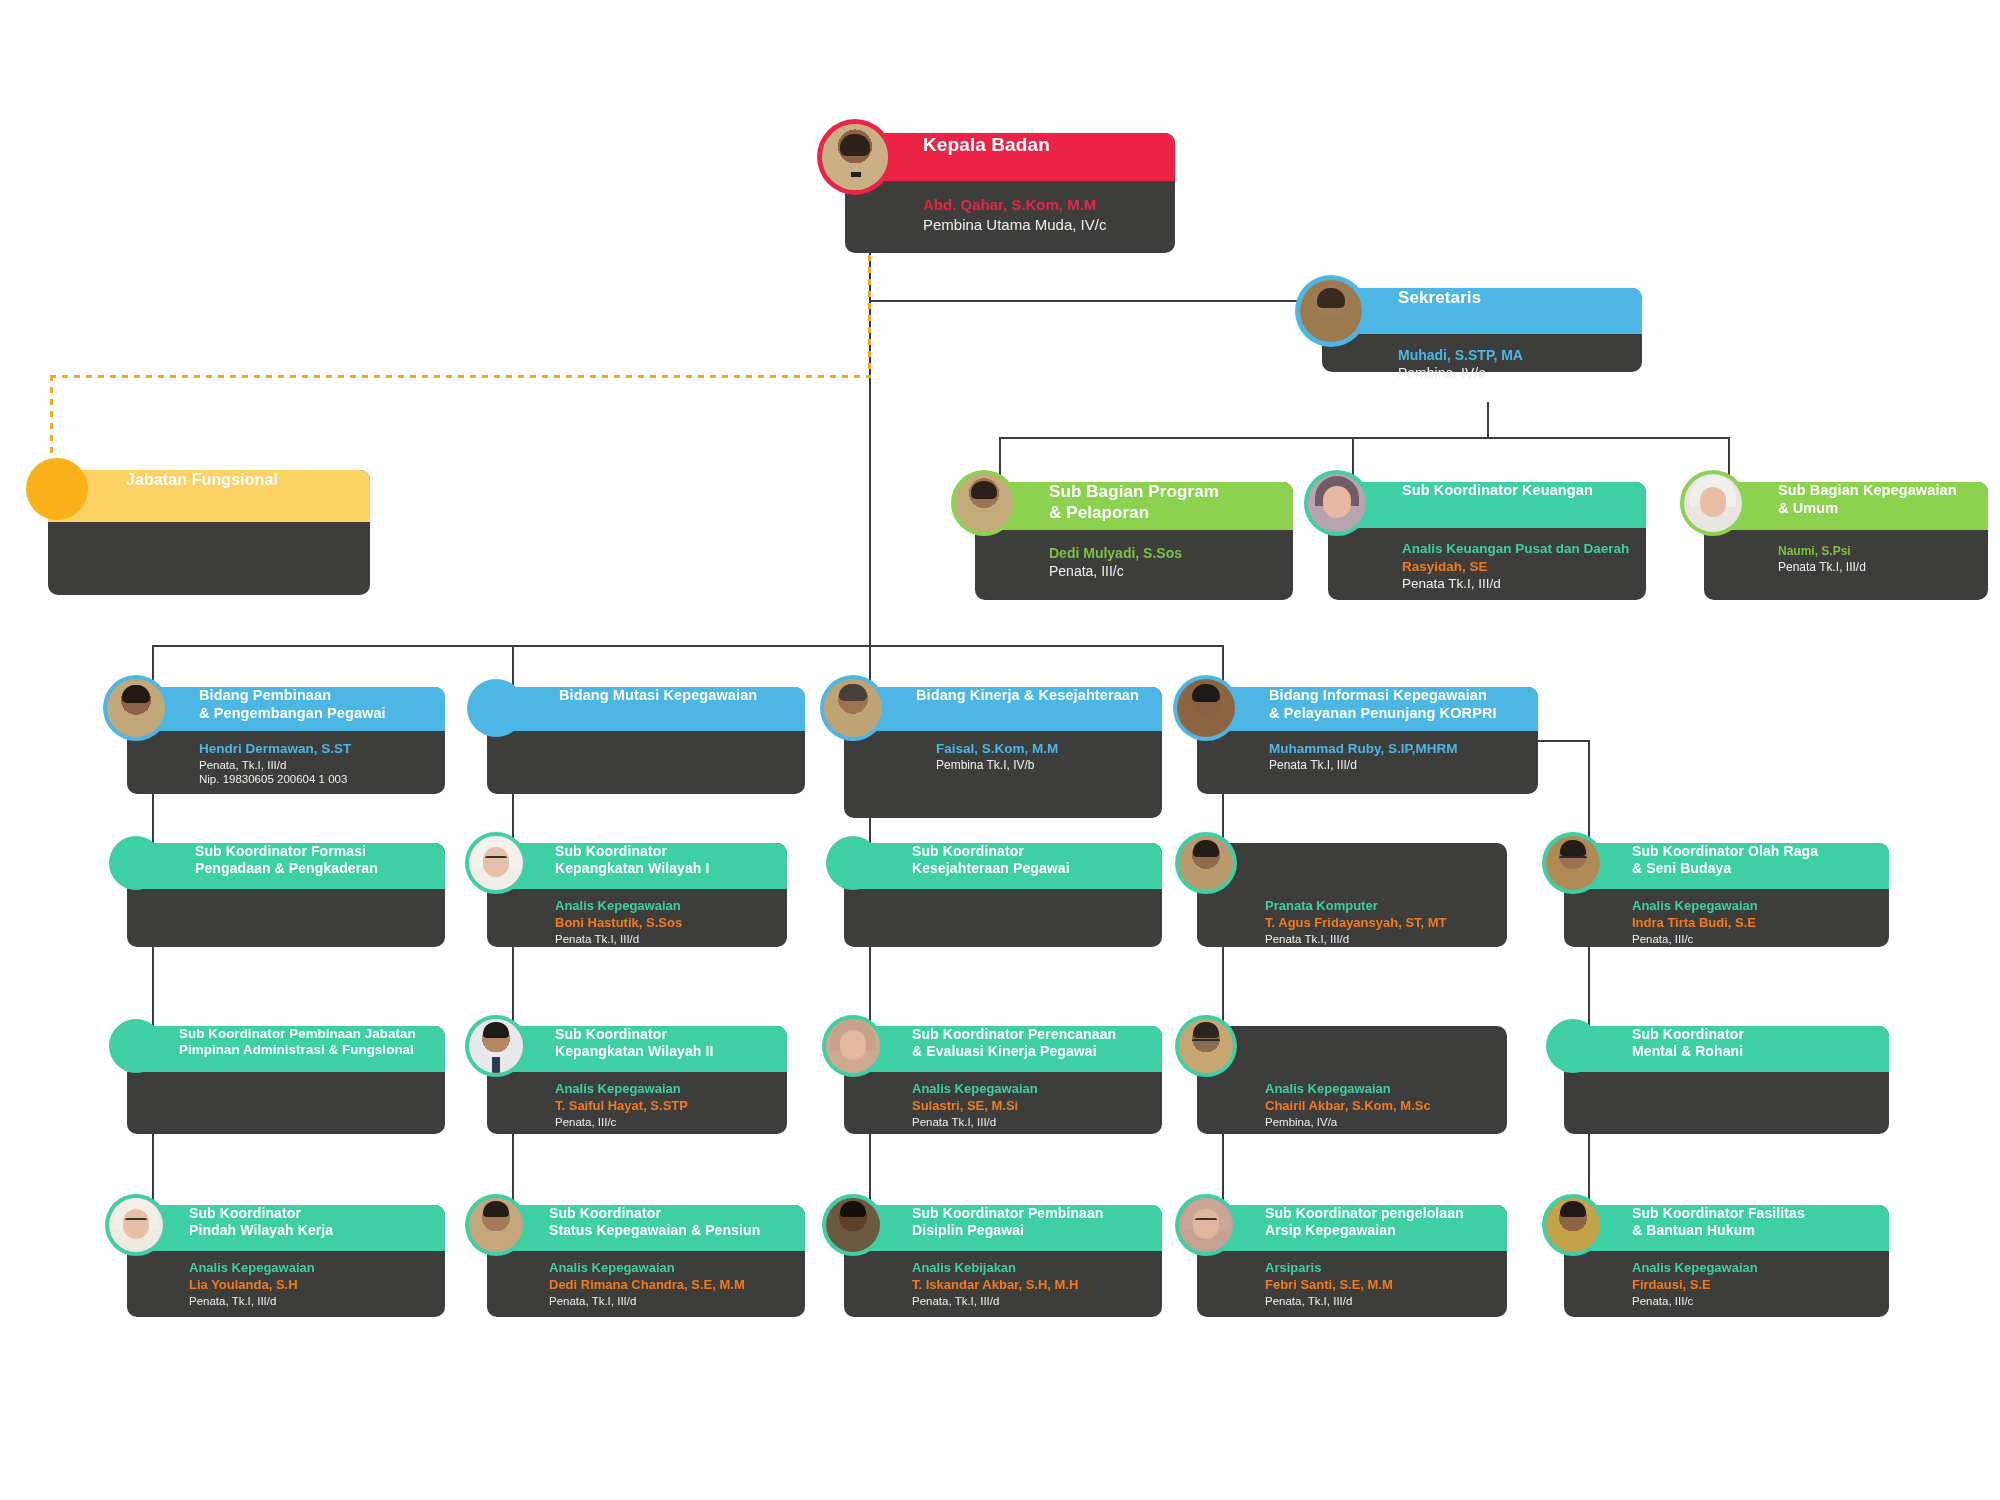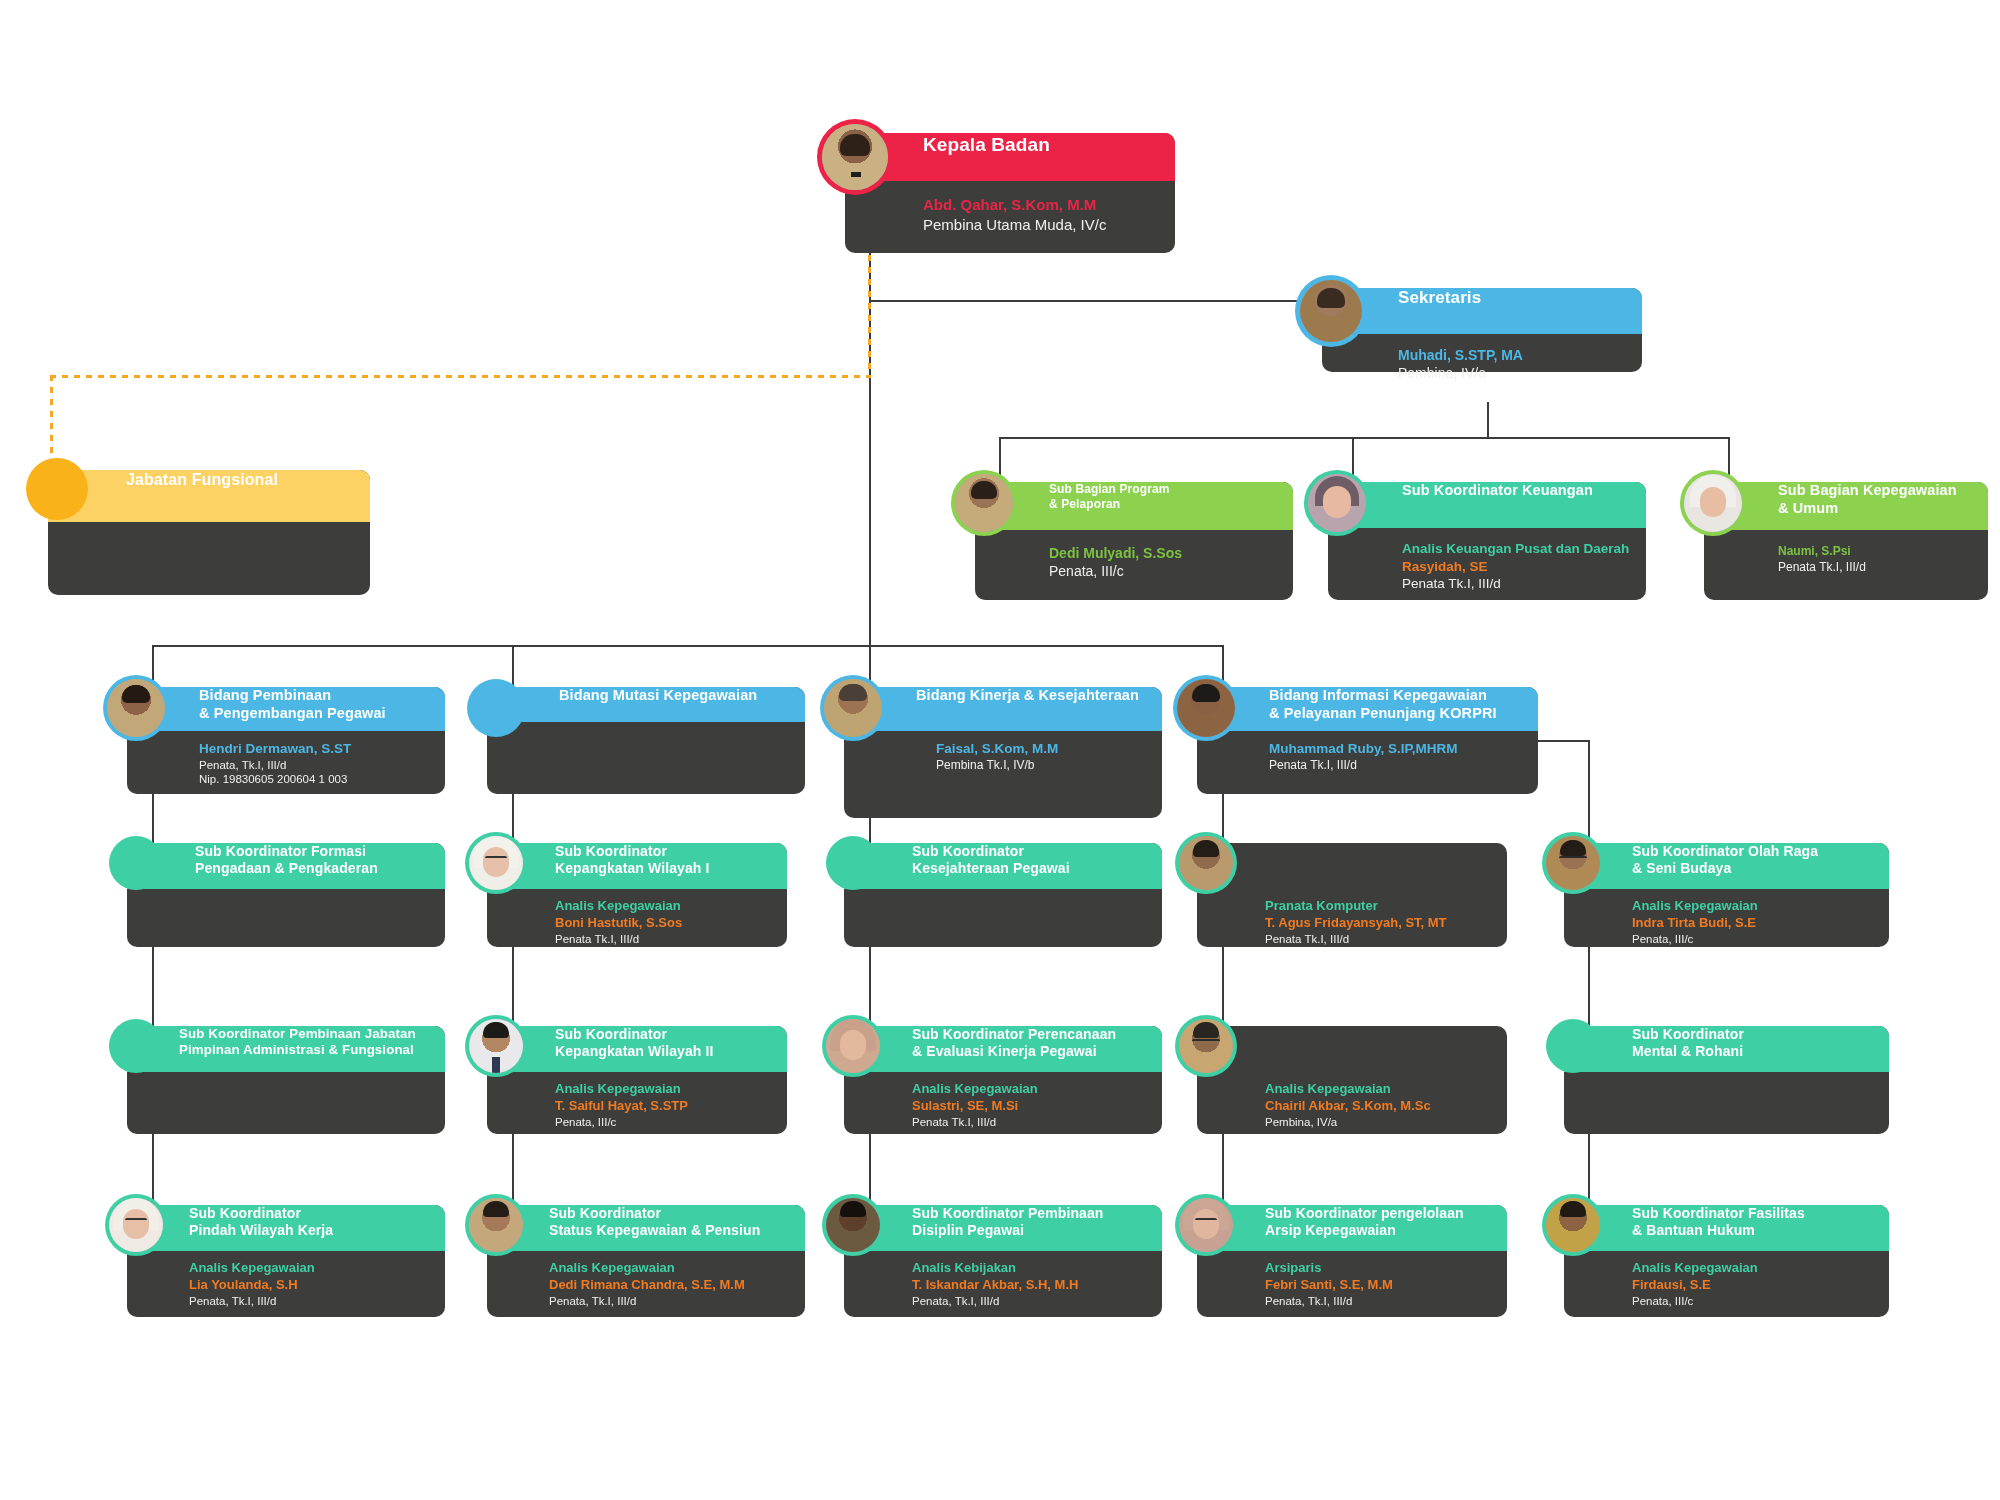--- a/index.html
+++ b/index.html
@@ -157,21 +157,21 @@
   <div class="card t-yellow" style="left:48px; top:470px; width:322px; height:125px;">
     <div class="body"></div>
     <div class="hdr" style="height:52px; padding-left:78px; font-size:16px;">
       <span class="htext">Jabatan Fungsional</span>
     </div>
     <div class="avatar" style="left:-22px; top:-12px; width:62px; height:62px; background:#f9b219;"></div>
   </div>
 
   <div class="card t-green" style="left:975px; top:482px; width:318px; height:118px;">
     <div class="body"></div>
-    <div class="hdr" style="height:48px; padding-left:74px; font-size:12px;">
+    <div class="hdr" style="height:48px; padding-left:74px; font-size:17px;">
       <span class="htext">Sub Bagian Program
 &amp; Pelaporan</span>
     </div>
     <div class="info" style="left:74px; top:62px; right:10px; font-size:14px;">
       <span class="pname">Dedi Mulyadi, S.Sos</span>
       <span class="rank">Penata, III/c</span>
     </div>
     <div class="avatar" style="left:-20px; top:-8px; width:58px; height:58px; box-shadow:0 0 0 4px #8cd24f;">
       <div class="ph" style="background:
         radial-gradient(circle at 50% 33%, #9c7354 0 15px, transparent 15px),
@@ -236,21 +236,21 @@
       <div class="ph" style="background:
         radial-gradient(circle at 50% 36%, #8d6247 0 15px, transparent 15px),
         linear-gradient(#c2a878 0 100%);"></div>
       <div style="position:absolute; left:15px; top:6px; width:28px; height:18px; background:#231a14; border-radius:13px 13px 5px 5px;"></div>
     </div>
     <div class="avatar-ring" style="left:-20px; top:-8px; width:58px; height:58px; border:4px solid #4cb7e5;"></div>
   </div>
 
   <div class="card t-blue" style="left:487px; top:687px; width:318px; height:107px;">
     <div class="body"></div>
-    <div class="hdr" style="height:35px; padding-left:72px; font-size:14.5px;">
+    <div class="hdr" style="height:44px; padding-left:72px; font-size:14.5px;">
       <span class="htext">Bidang Mutasi Kepegawaian</span>
     </div>
     <div class="avatar" style="left:-20px; top:-8px; width:58px; height:58px; background:#4cb7e5;"></div>
   </div>
 
   <div class="card t-blue" style="left:844px; top:687px; width:318px; height:131px;">
     <div class="body"></div>
     <div class="hdr" style="height:44px; padding-left:72px; font-size:14.5px;">
       <span class="htext">Bidang Kinerja &amp; Kesejahteraan</span>
     </div>

